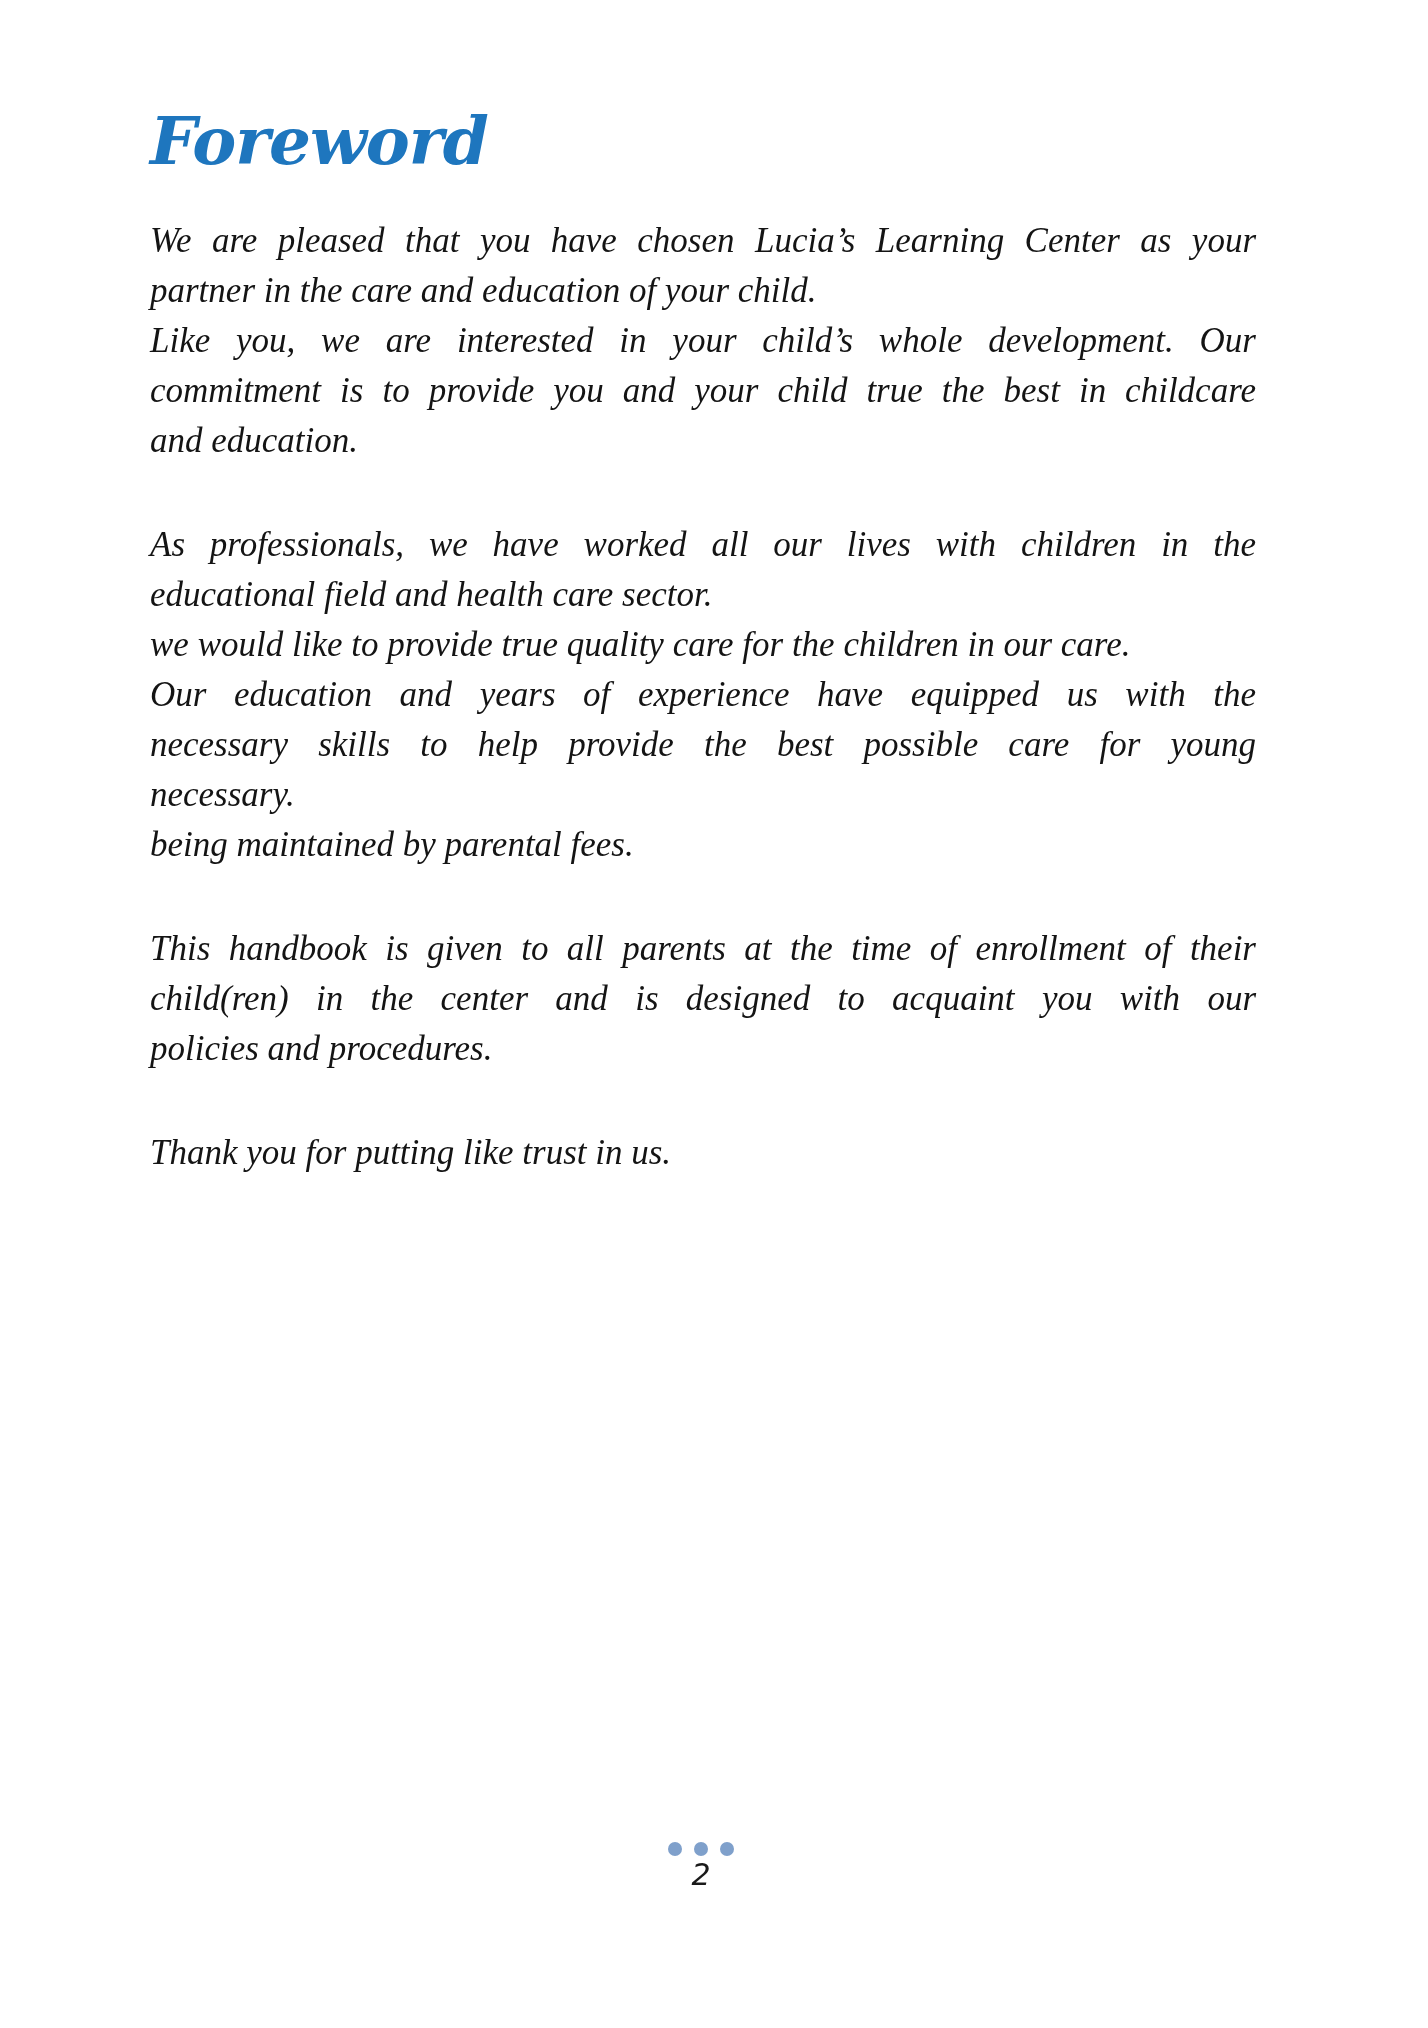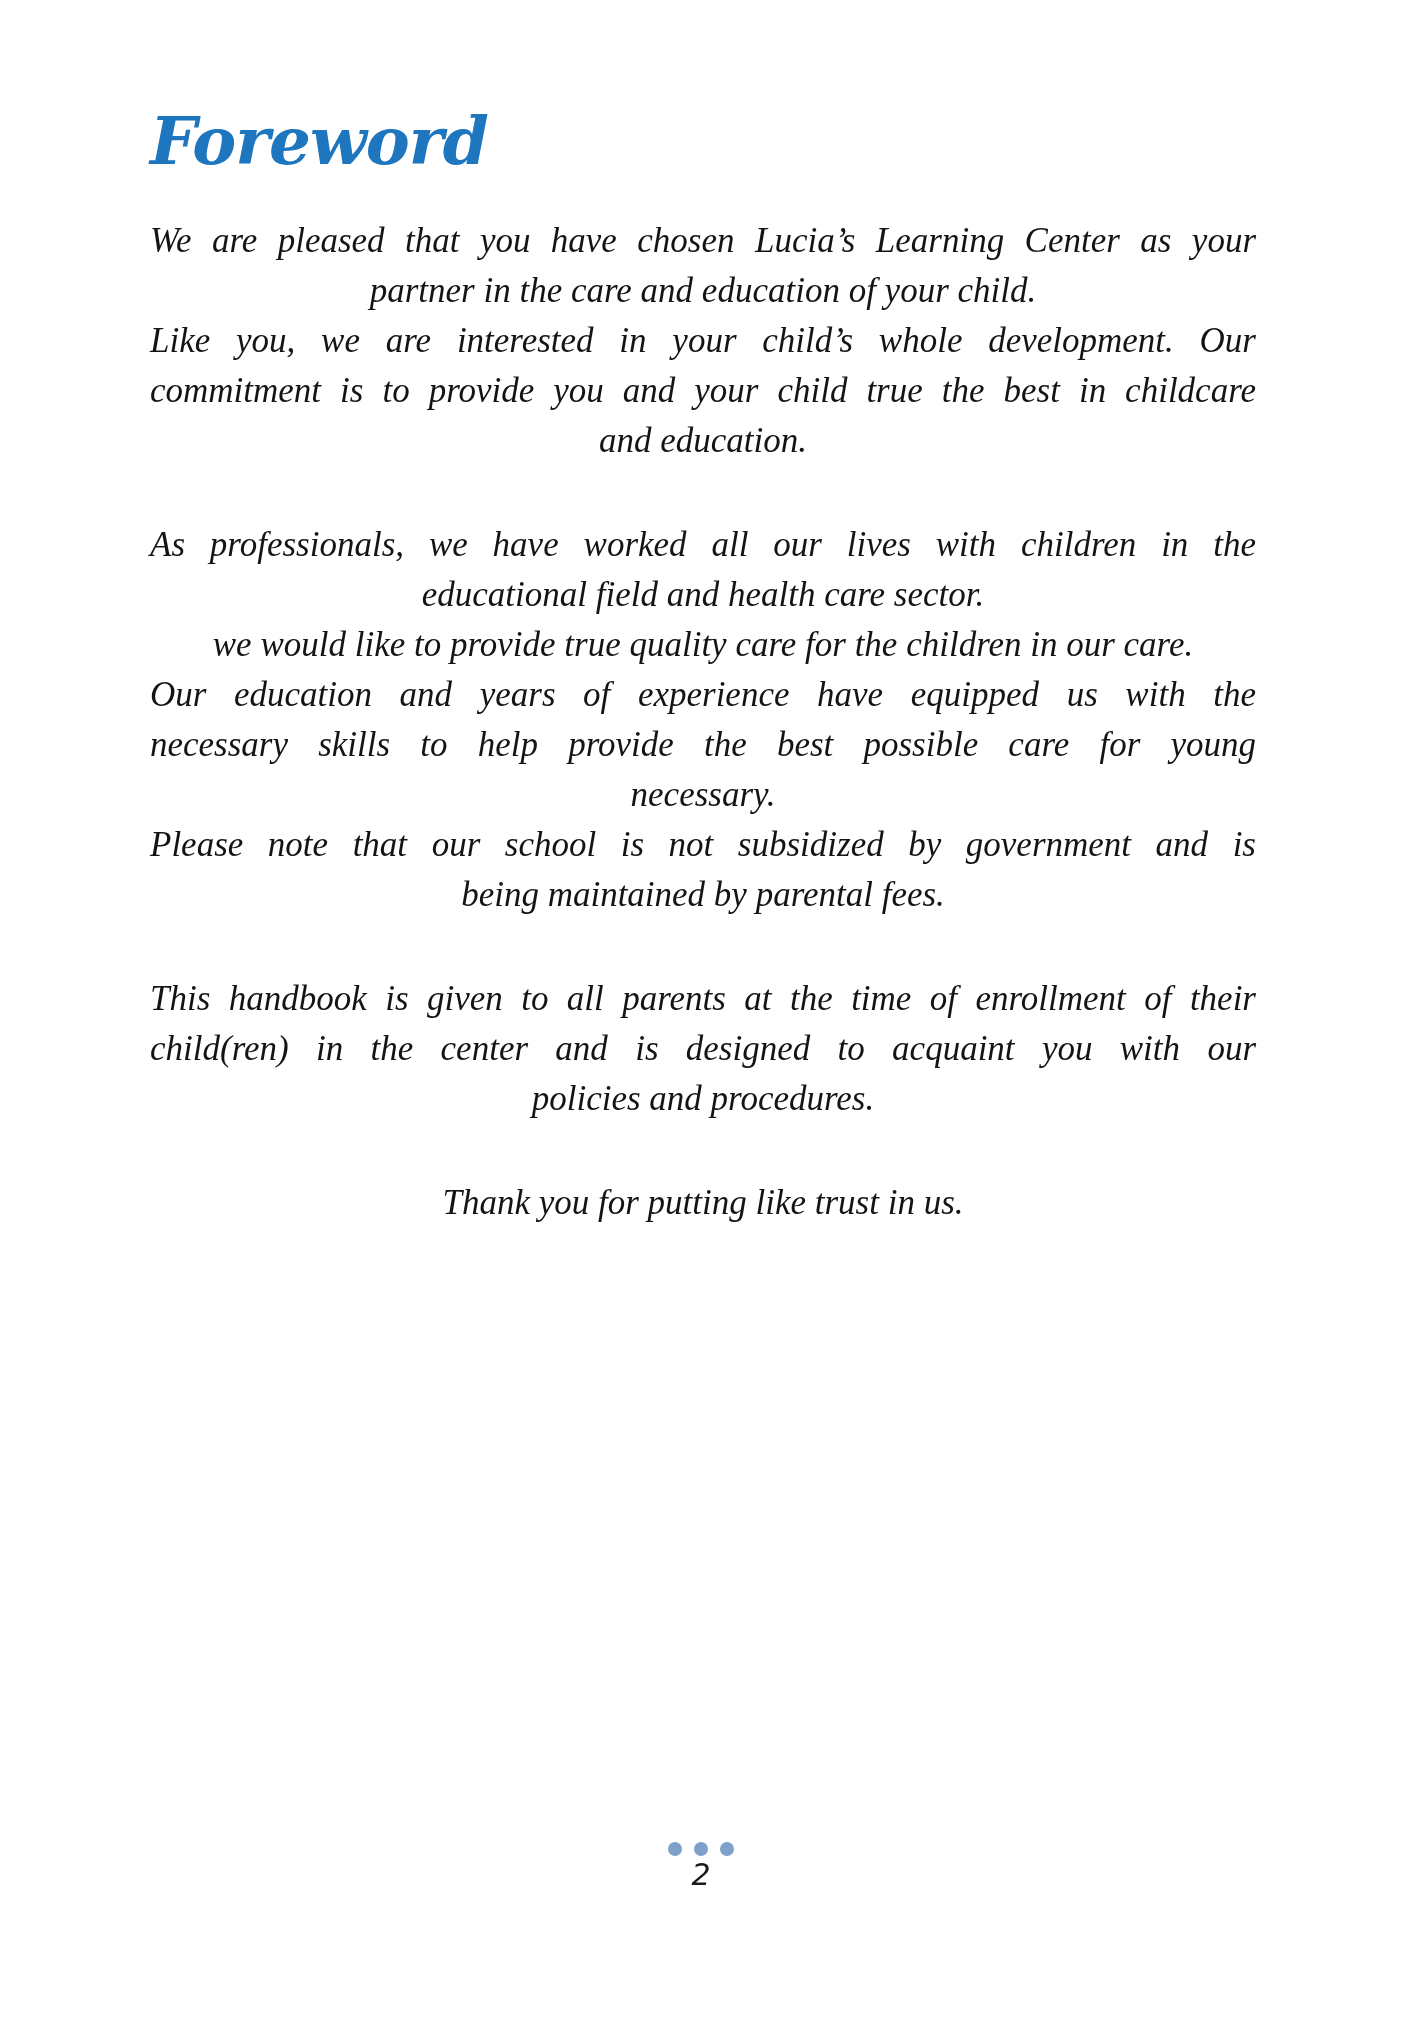--- a/index.html
+++ b/index.html
@@ -43,21 +43,21 @@
     font-size: 35px;
     line-height: 50px;
     color: var(--text-color, #141414);
     font-style: italic;
   }
   .para.gap {
     margin-top: 54px;
   }
   .line {
     display: block;
-    text-align: center;
+    text-align: left;
   }
   .line.just {
     text-align: justify;
     text-align-last: justify;
   }
   .footer {
     position: absolute;
     top: 1842px;
     left: 0;
     width: 1402px;
@@ -105,21 +105,20 @@
         </p>
         <p class="para">
           <span class="line">we would like to provide true quality care for the children in our care.</span>
         </p>
         <p class="para">
           <span class="line just">Our education and years of experience have equipped us with the</span>
           <span class="line just">necessary skills to help provide the best possible care for young</span>
           <span class="line">necessary.</span>
         </p>
         <p class="para">
-          <span class="line just">Please note that our school is not subsidized by government and is</span>
           <span class="line">being maintained by parental fees.</span>
         </p>
         <p class="para gap">
           <span class="line just">This handbook is given to all parents at the time of enrollment of their</span>
           <span class="line just">child(ren) in the center and is designed to acquaint you with our</span>
           <span class="line">policies and procedures.</span>
         </p>
         <p class="para gap">
           <span class="line">Thank you for putting like trust in us.</span>
         </p>

